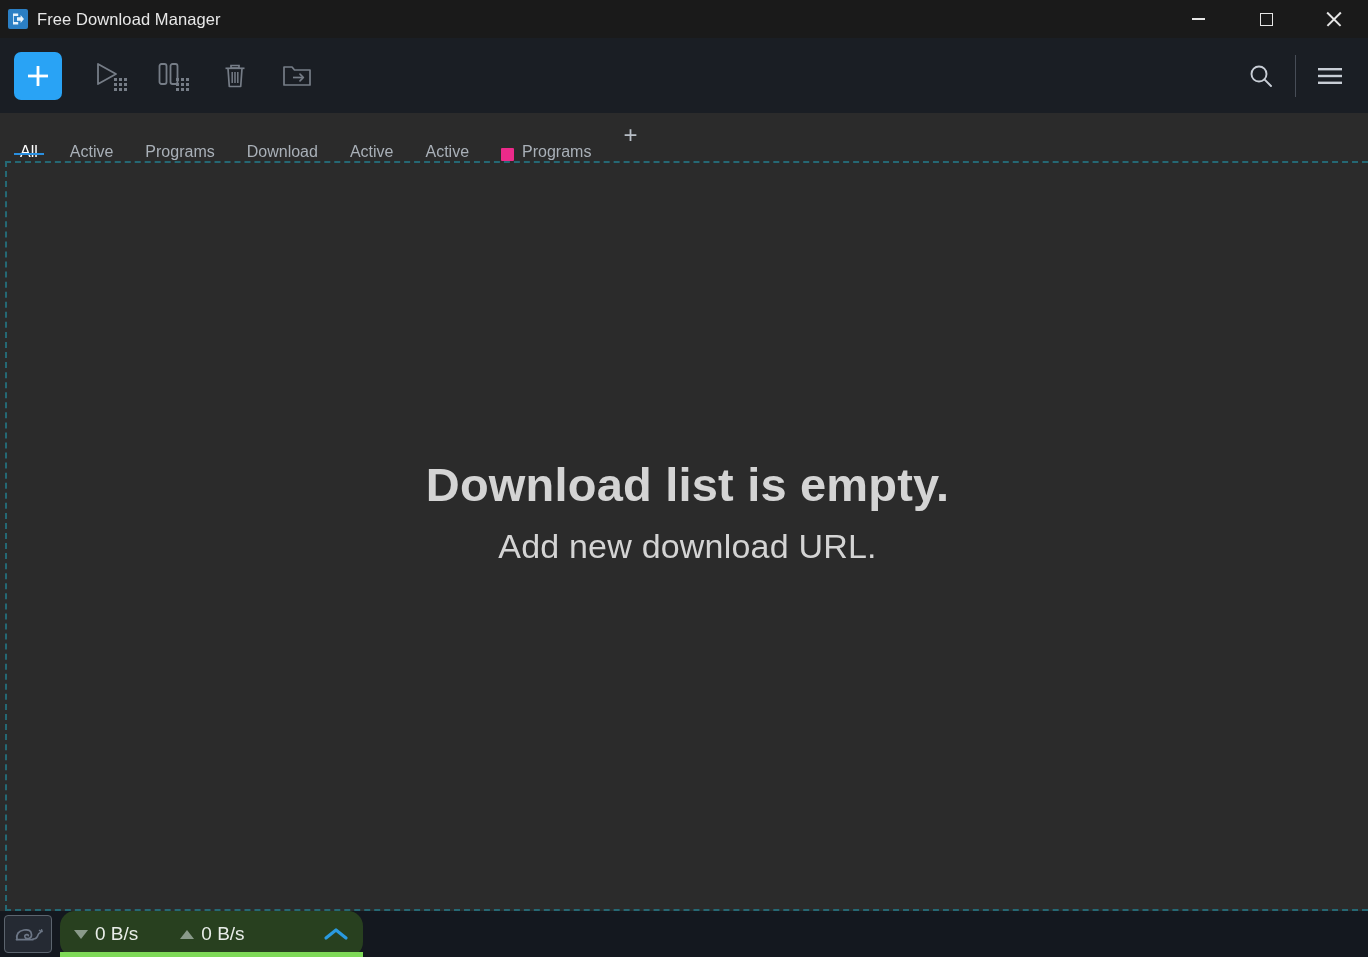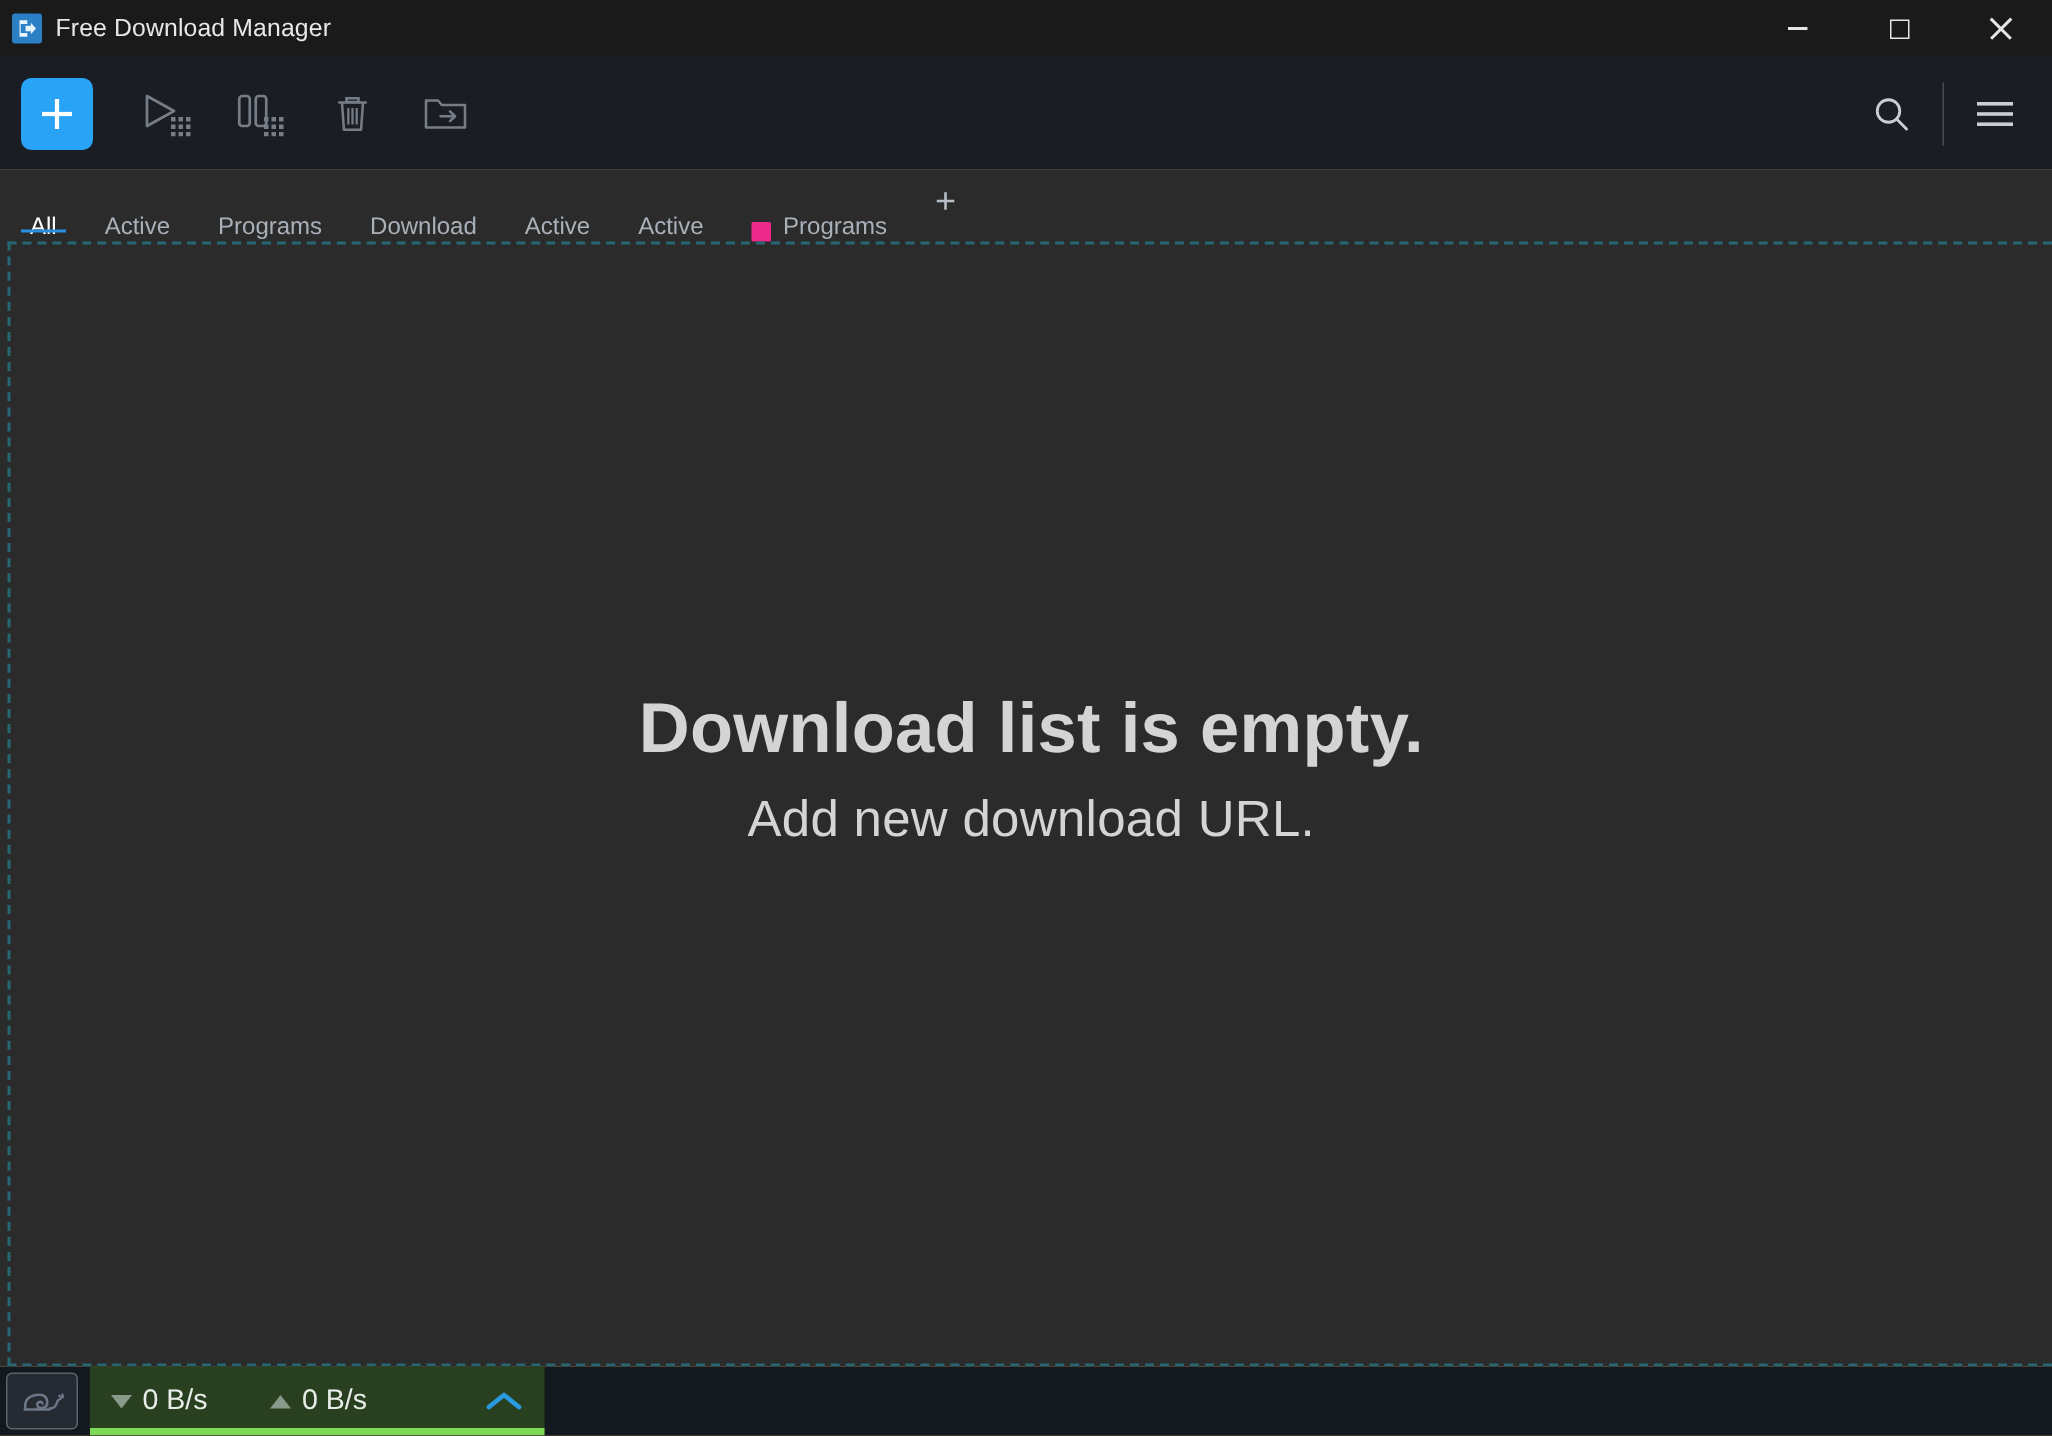--- a/index.html
+++ b/index.html
@@ -155,20 +155,21 @@
     cursor: pointer; flex: 0 0 48px;
   }
   .speed-panel {
     margin-left: 8px;
     width: 303px; height: 46px;
     background: #28401f;
     display: flex; align-items: center;
     position: relative;
     padding: 0 14px;
     cursor: pointer;
+    border-radius: 15px;
   }
   .speed-panel:after {
     content: ""; position: absolute; left: 0; right: 0; bottom: 0;
     height: 5px; background: #7ed957;
   }
   .speed-item {
     display: flex; align-items: center; gap: 7px;
     color: #e9ede9; font-size: 19px;
   }
   .speed-item.up { margin-left: 42px; }

